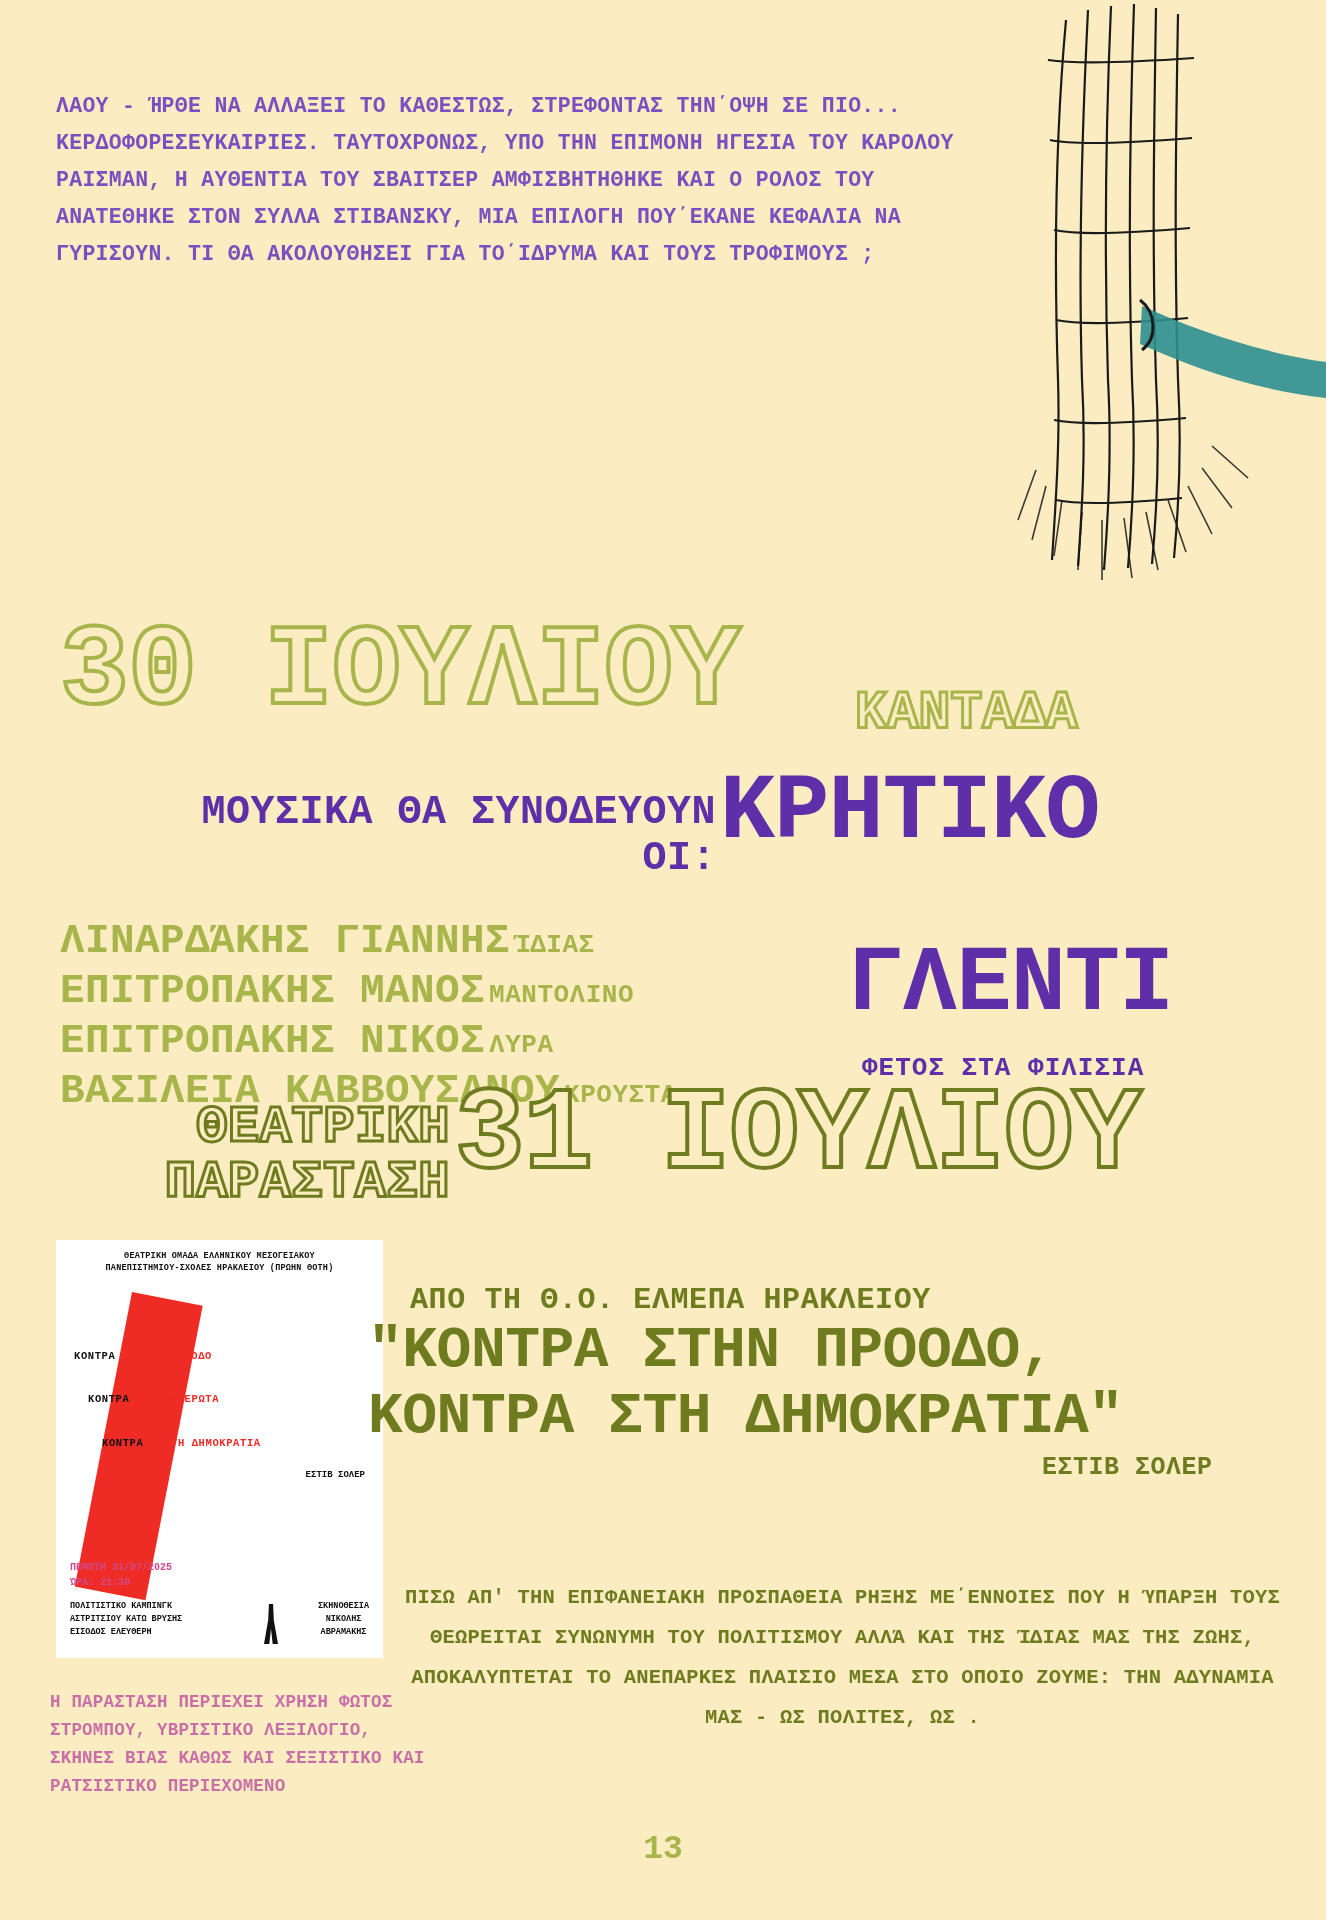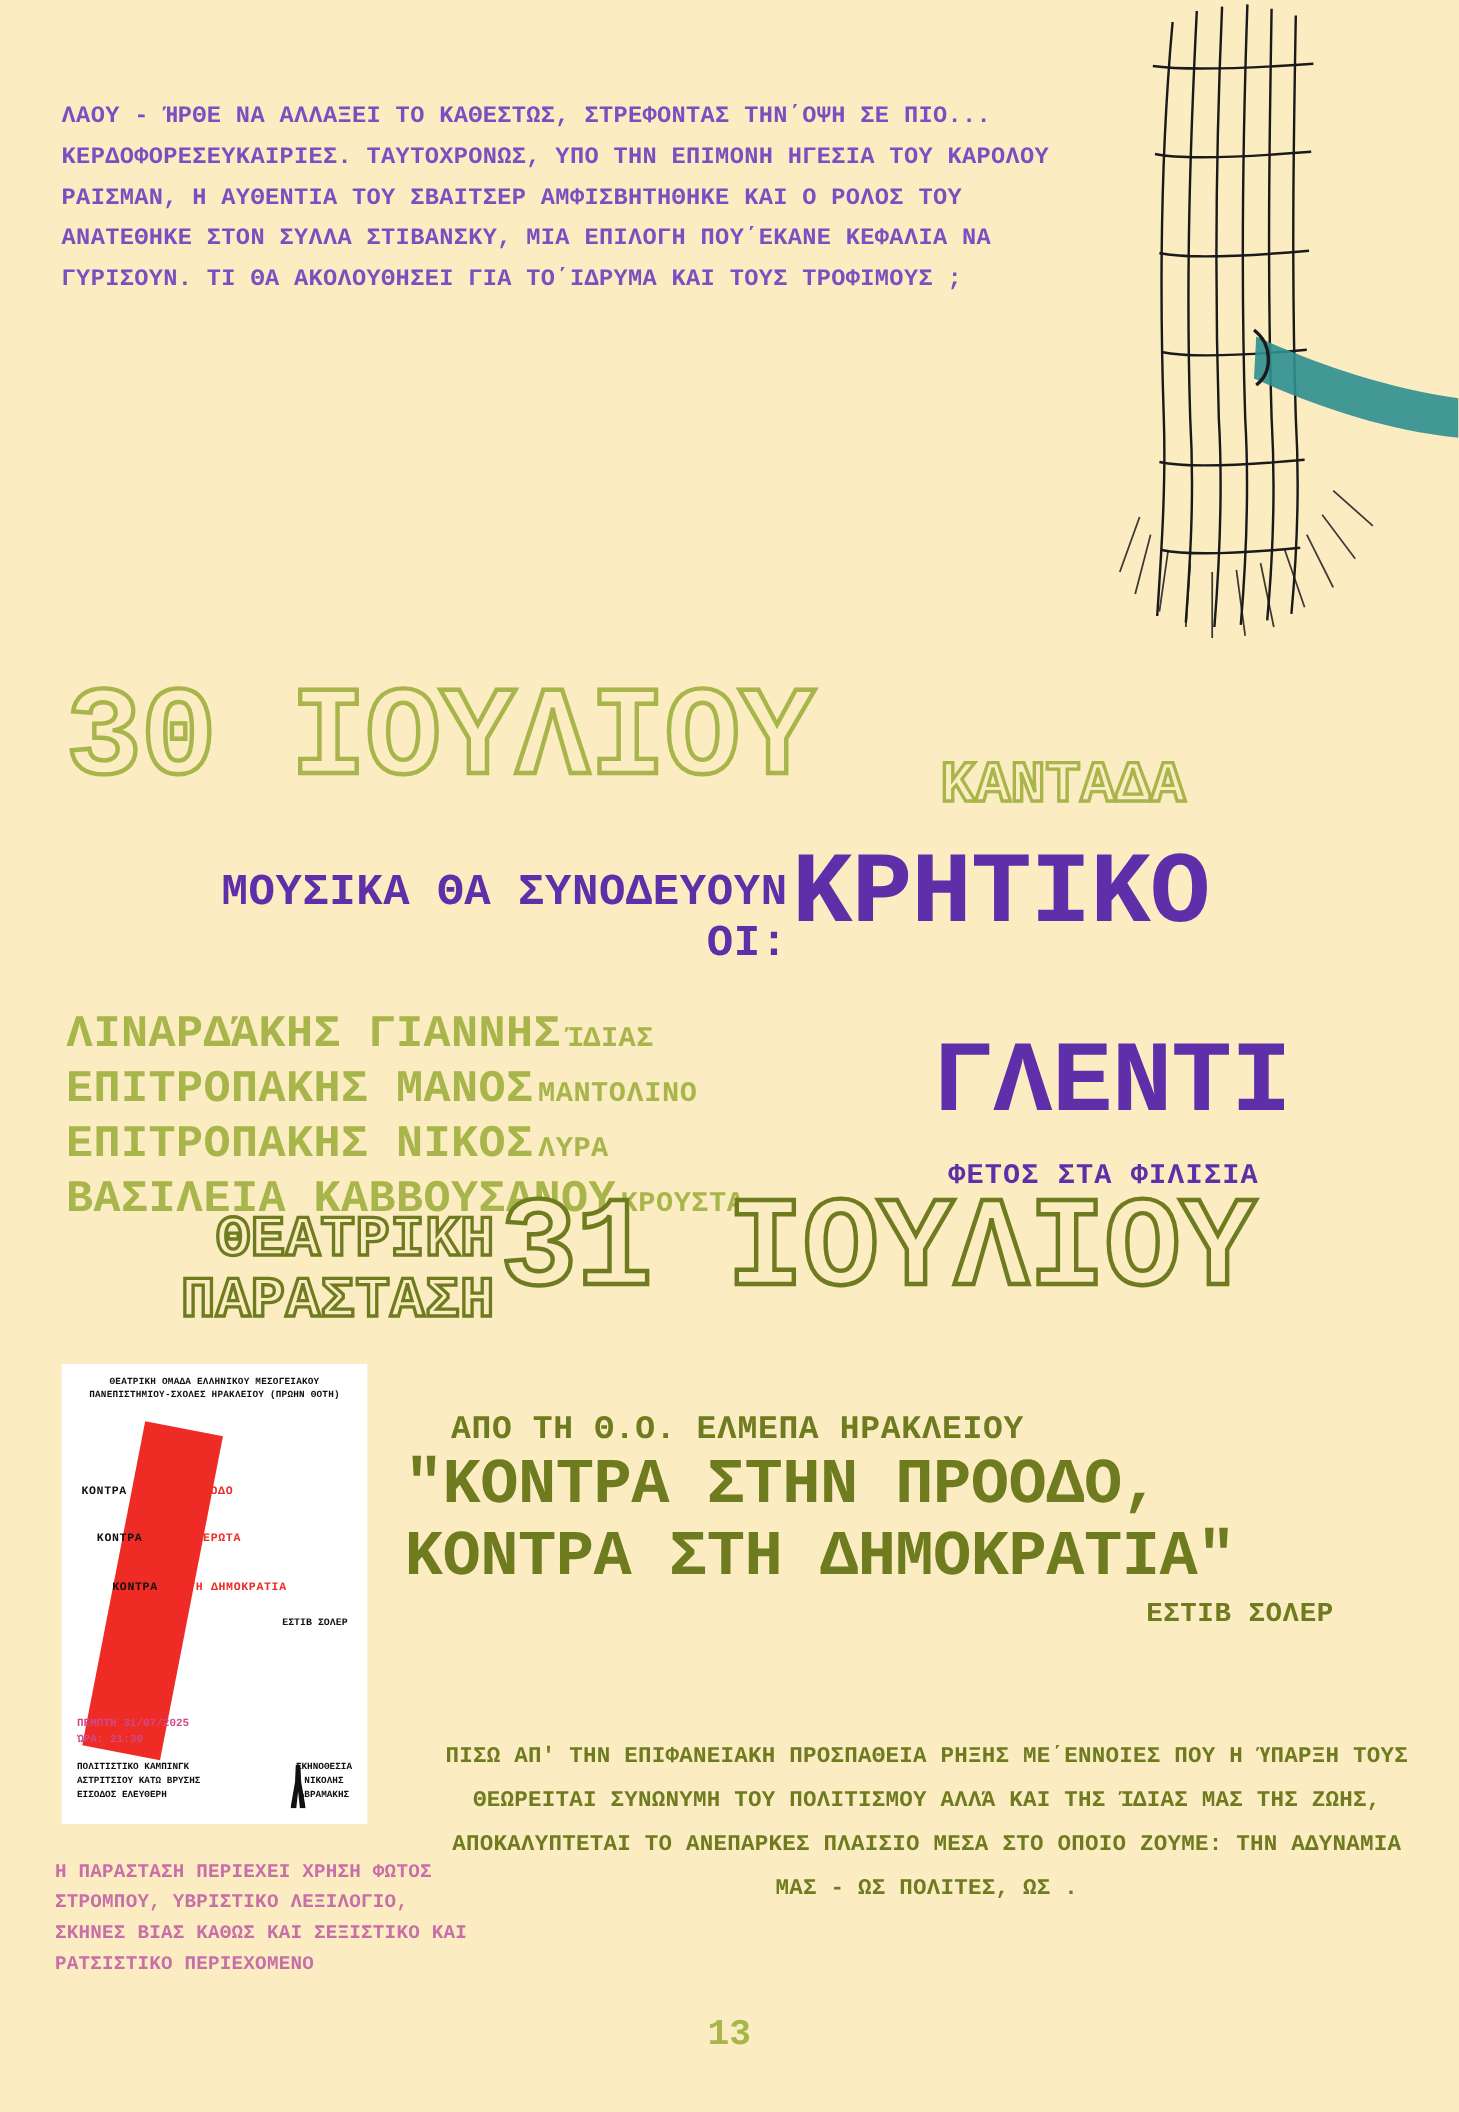--- a/index.html
+++ b/index.html
@@ -78,21 +78,21 @@
     -webkit-text-stroke:3px #6f7b1f; line-height:1.06; letter-spacing:0.5px;
   }
   .date31 {
     position:absolute; left:455px; top:1078px;
     font-size:116px; font-weight:bold; color:#fbecc2;
     -webkit-text-stroke:4px #6f7b1f; line-height:1; letter-spacing:-1px;
   }
 
   
   .poster {
-    position:absolute; left:56px; top:1240px; width:278px; height:418px;
+    position:absolute; left:56px; top:1240px; width:327px; height:418px;
     background:#ffffff; overflow:hidden;
   }
   .poster .ptop { text-align:center; padding:10px 6px 0; }
   .poster .ptop div { font-size:8.5px; color:#111; font-weight:bold; line-height:1.45; letter-spacing:0.2px;}
   .redbar {
     position:absolute; left:76px; top:52px; width:72px; height:300px;
     background:#ee2b24; transform:rotate(11deg); transform-origin:top left;
   }
   .pline { position:absolute; font-size:10.5px; font-weight:bold; letter-spacing:0.6px; }
   .pl1 { left:18px; top:110px; }

